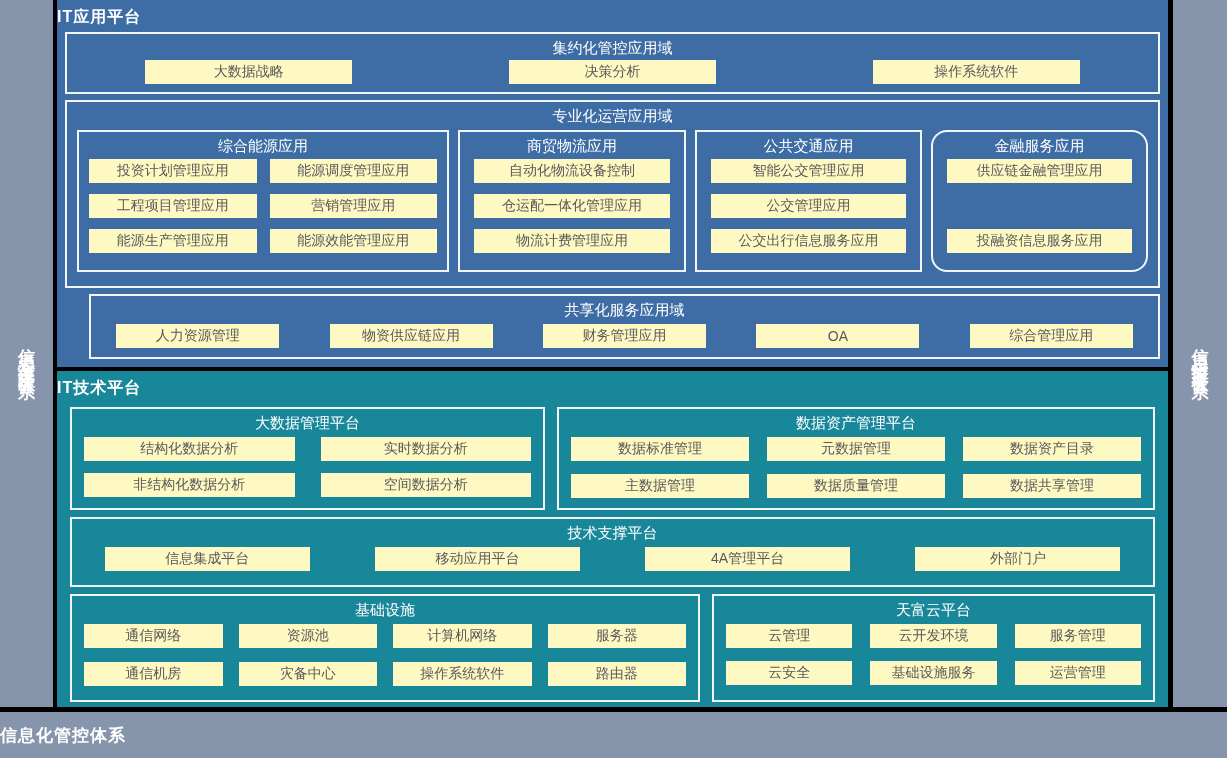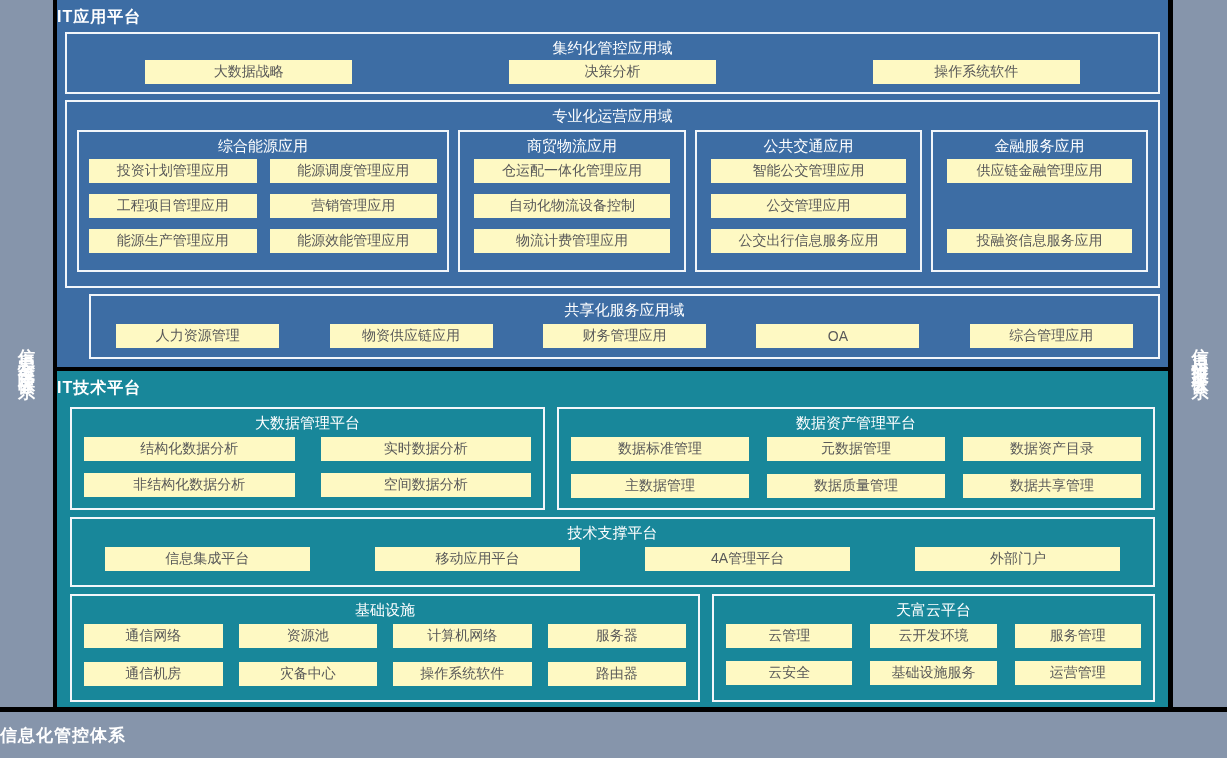--- a/index.html
+++ b/index.html
@@ -38,21 +38,21 @@
   .dbox.intensive { height:62px; }
   .row3 { display:grid; grid-template-columns:repeat(3,1fr); justify-items:center; }
   .w207 { width:207px; }
 
   
   .dbox.professional { height:188px; margin-top:6px; }
   .groups { display:flex; gap:9px; padding:2px 10px 0; height:142px; }
   .gbox.energy    { width:372px; }
   .gbox.logistics { width:228px; }
   .gbox.transit   { width:227px; }
-  .gbox.finance   { flex:1; }
+  .gbox.finance   { flex:1;border-radius:16px; }
   .grid2x3 { display:grid; grid-template-columns:1fr 1fr; grid-auto-rows:24px;
              column-gap:13px; row-gap:11px; padding:1px 10px 0; }
   .col3 { display:grid; grid-template-rows:24px 24px 24px; row-gap:11px; padding:1px 14px 0; }
   .col3 .r1 { grid-row:1; } .col3 .r3 { grid-row:3; }
 
   
   .dbox.shared { height:65px; margin-top:6px;margin-left:32px; }
   .row5 { display:grid; grid-template-columns:repeat(5,1fr); justify-items:center; margin-top:2px; }
   .w163 { width:163px; }
 
@@ -115,22 +115,22 @@
               <span class="btn">工程项目管理应用</span>
               <span class="btn">营销管理应用</span>
               <span class="btn">能源生产管理应用</span>
               <span class="btn">能源效能管理应用</span>
             </div>
           </div>
 
           <div class="gbox logistics">
             <div class="gbox-title">商贸物流应用</div>
             <div class="col3">
+              <span class="btn">自动化物流设备控制</span>
               <span class="btn">仓运配一体化管理应用</span>
-              <span class="btn">自动化物流设备控制</span>
               <span class="btn">物流计费管理应用</span>
             </div>
           </div>
 
           <div class="gbox transit">
             <div class="gbox-title">公共交通应用</div>
             <div class="col3">
               <span class="btn">智能公交管理应用</span>
               <span class="btn">公交管理应用</span>
               <span class="btn">公交出行信息服务应用</span>

